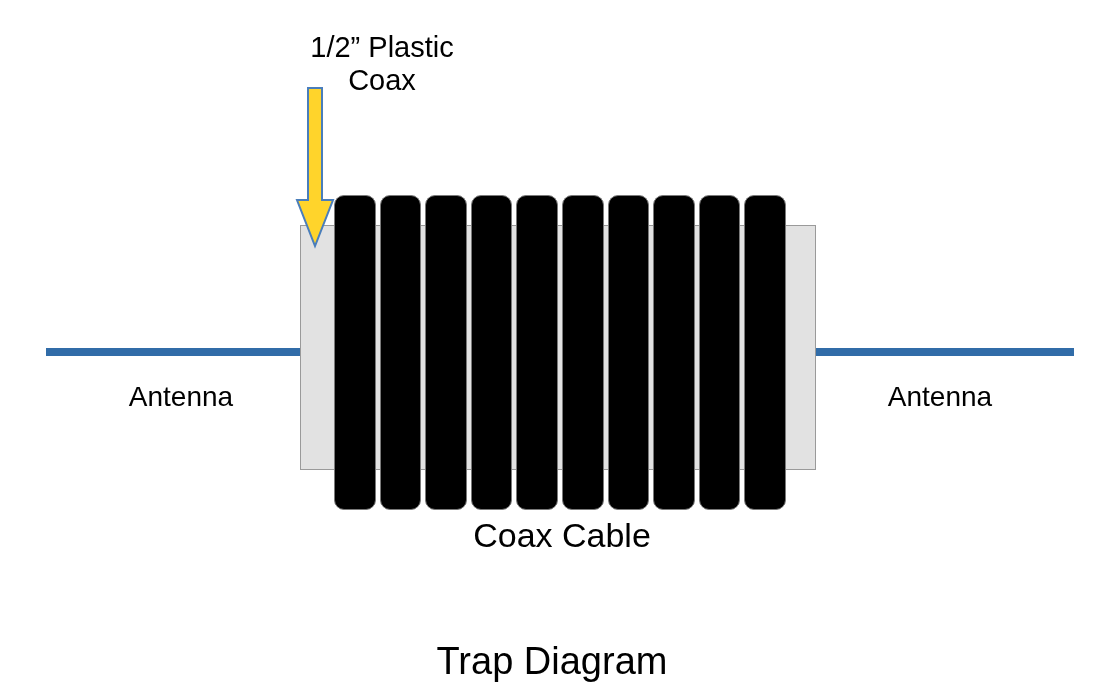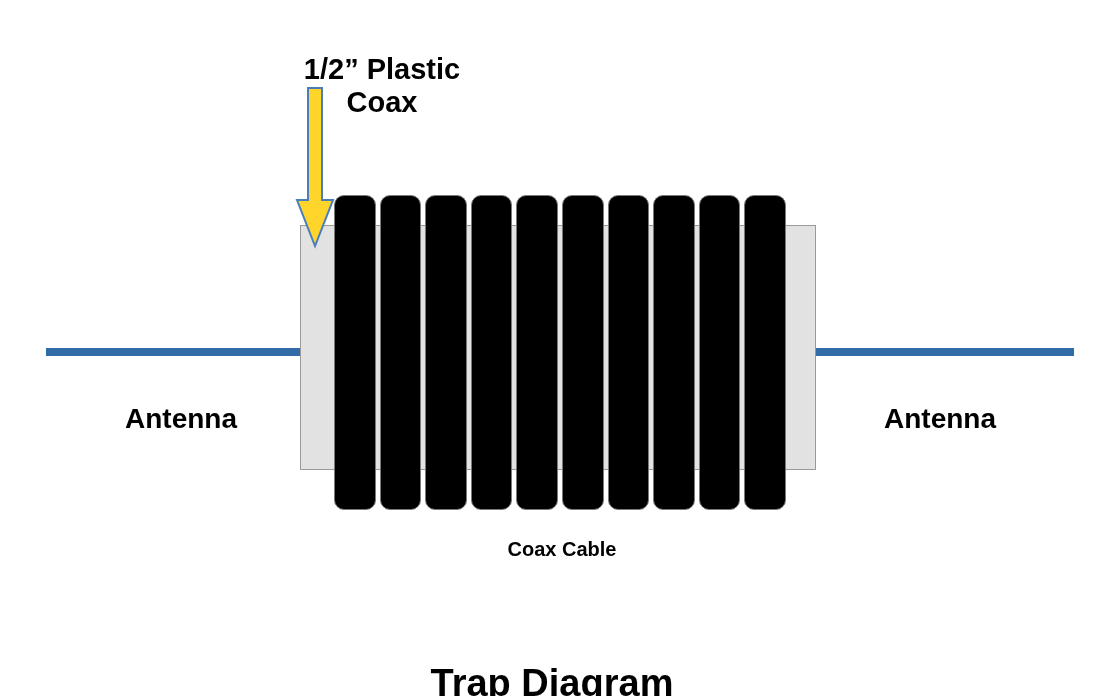--- a/index.html
+++ b/index.html
@@ -47,35 +47,34 @@
     position: absolute;
     left: 294px;
     top: 85px;
     width: 42px;
     height: 165px;
   }
   .label {
     position: absolute;
     transform: translateX(-50%);
     text-align: center;
-    font-weight: bold;
+    font-weight: normal;
     white-space: nowrap;
-    margin-top: 22px;
   }
   .label-pipe {
     left: 382px;
     top: 31px;
     font-size: 29px;
     line-height: 33px;
     white-space: normal;
     width: 240px;
   }
   .label-antenna-left  { left: 181px; top: 381px; font-size: 28px; }
   .label-antenna-right { left: 940px; top: 381px; font-size: 28px; }
-  .label-coax          { left: 562px; top: 516px; font-size: 20px; }
+  .label-coax          { left: 562px; top: 516px; font-size: 34px; }
   .diagram-title       { left: 552px; top: 640px; font-size: 38px; }
 </style>
 </head>
 <body>
 
 <div class="canvas">
 
   <div class="wire wire-left" style="background: rgb(49, 108, 168);"></div>
   <div class="wire wire-right" style="background: rgb(49, 108, 168);"></div>
 

